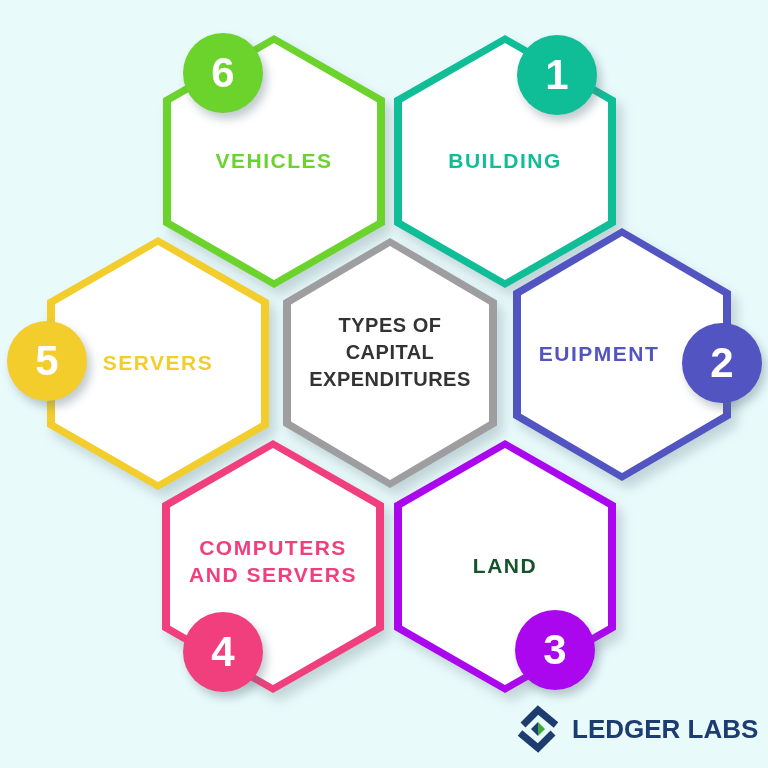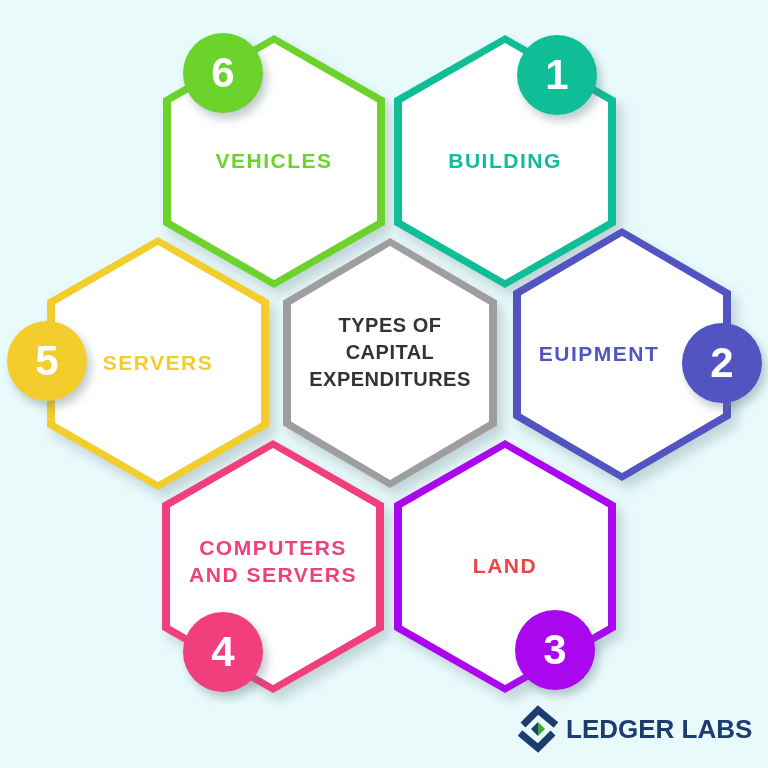--- a/index.html
+++ b/index.html
@@ -29,21 +29,21 @@
     color:#ffffff; font-size:42px; font-weight:bold; z-index:6;
     filter:drop-shadow(4px 6px 5px rgba(90,115,125,0.38));
   }
   .hex-center { left:283px; top:238px; width:214px; height:250px; }
   .center-title {
     font-size:20px; letter-spacing:0.5px; line-height:1.35;
     padding:0 12px 22px 12px;
   }
   .logo {
     position:absolute; top:701px; left:514px; height:56px;
-    display:flex; align-items:center; gap:4px; z-index:7;
+    display:flex; align-items:center; gap:10px; z-index:7;
   }
   .logo-text { font-weight:bold; font-size:26px; letter-spacing:0; }
   .logo-icon svg { display:block; }
 </style>
 </head>
 <body>
 
 <div class="canvas" style="background: rgb(233, 250, 251);">
 
   <div class="hex z1" style="left:163px; top:35px;">
@@ -78,21 +78,21 @@
 
   <div class="hex z3" style="left:162px; top:440px;">
     <div class="hex-border" style="background-color: rgb(240, 63, 124);"></div>
     <div class="hex-fill"></div>
     <div class="hex-label two-line" style="padding-bottom: 10px; color: rgb(240, 63, 124);">COMPUTERS AND SERVERS</div>
   </div>
 
   <div class="hex z3" style="left:394px; top:440px;">
     <div class="hex-border" style="background-color: rgb(171, 7, 238);"></div>
     <div class="hex-fill"></div>
-    <div class="hex-label" style="color: #ef4444;">LAND</div>
+    <div class="hex-label" style="color: #14532d;">LAND</div>
   </div>
 
   <div class="num-circle" style="left: 517px; top: 35px; background-color: rgb(15, 190, 150);">1</div>
   <div class="num-circle" style="left: 682px; top: 323px; background-color: rgb(82, 84, 193);">2</div>
   <div class="num-circle" style="left: 515px; top: 610px; background-color: rgb(171, 7, 238);">3</div>
   <div class="num-circle" style="left: 183px; top: 612px; background-color: rgb(240, 63, 124);">4</div>
   <div class="num-circle" style="left: 7px; top: 321px; background-color: rgb(242, 205, 43);">5</div>
   <div class="num-circle" style="left: 183px; top: 33px; background-color: rgb(108, 211, 44);">6</div>
 
   <div class="logo" style="color: rgb(29, 60, 111); --accent: #3FA93C;">

